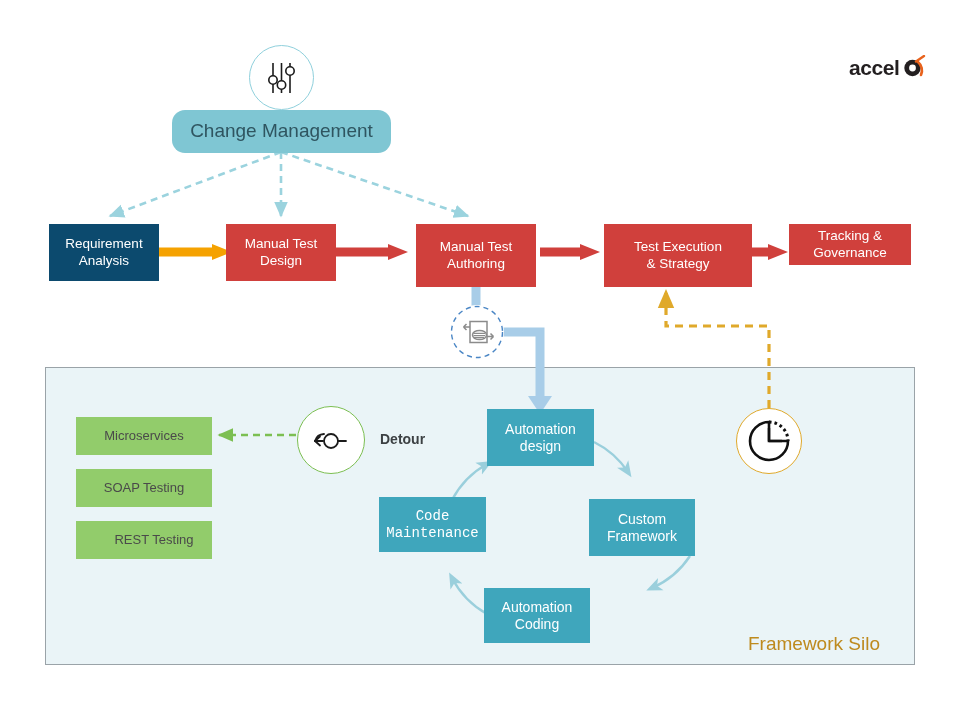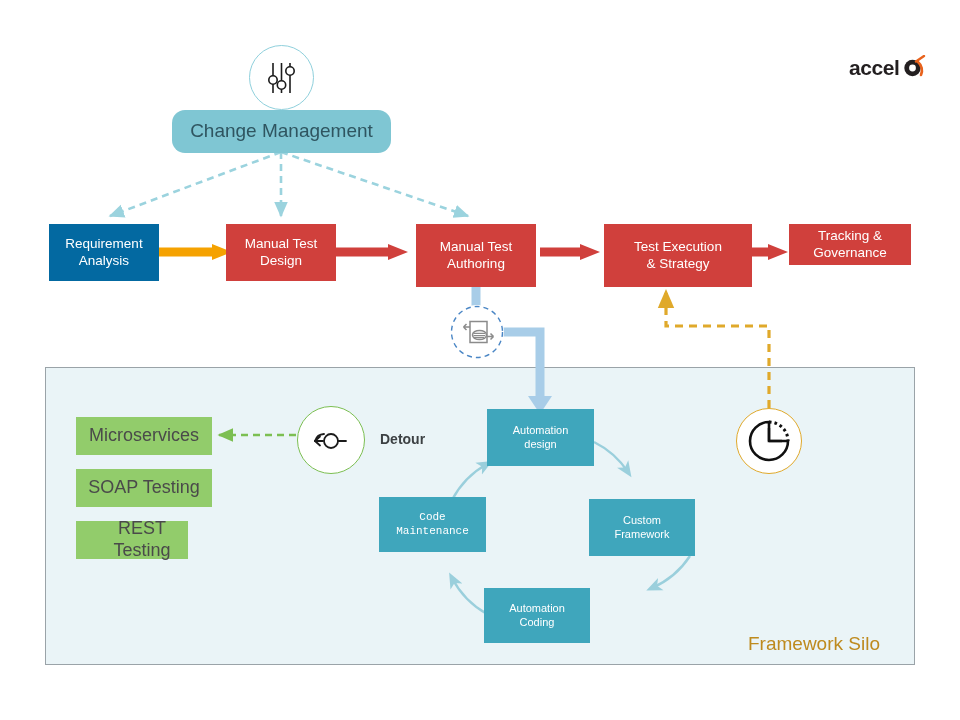--- a/index.html
+++ b/index.html
@@ -9,35 +9,35 @@
     overflow:hidden;position:relative;
   }
   #stage{position:absolute;left:0;top:0;width:960px;height:720px;}
   svg.layer{position:absolute;left:0;top:0;width:960px;height:720px;pointer-events:none;}
 
   .node{position:absolute;display:flex;align-items:center;justify-content:center;
         text-align:center;line-height:1.2;box-sizing:border-box;}
 
   
   .pbox{font-size:13.5px;color:#ffffff;}
-  .pbox.orange{background:#0369a1;}
+  .pbox.orange{background:#0c4a6e;}
   .pbox.red{background:#D0403C;}
 
   
   .cmbox{background:#7FC6D3;color:#2f5560;font-size:19px;border-radius:13px;}
 
   
   #silo{position:absolute;background:#EAF4F7;border:1px solid #9aa3a8;box-sizing:border-box;}
   #silo-label{position:absolute;color:#BE8A1E;font-size:19px;}
 
   
-  .gbox{background:#92CC6B;color:#4a4a4a;font-size:18px;}
-
-  
-  .tbox{background:#3FA6BC;color:#ffffff;font-size:11px;}
+  .gbox{background:#92CC6B;color:#4a4a4a;font-size:13px;}
+
+  
+  .tbox{background:#3FA6BC;color:#ffffff;font-size:14px;}
 
   
   .circ{position:absolute;border-radius:50%;background:#ffffff;box-sizing:border-box;}
   .circ.teal{border:1.4px solid #8FD0DC;}
   .circ.green{border:1.6px solid #7CBF52;}
   .circ.gold{border:1.6px solid #E0A92B;}
   .circ svg{display:block;}
 
   #detour-label{position:absolute;font-size:14px;font-weight:bold;color:#3c4043;}
 
@@ -193,21 +193,21 @@
       <line x1="32" y1="32" x2="45" y2="32" stroke="#101010" stroke-width="2.4"></line>
     </svg>
   </div>
 
   <div class="node gbox" style="left:76px;top:417px;width:136px;height:38px;">
     <span>Microservices</span>
   </div>
   <div class="node gbox" style="left:76px;top:469px;width:136px;height:38px;">
     <span>SOAP Testing</span>
   </div>
-  <div class="node gbox" style="left:76px;top:521px;width:112px;height:38px;padding-left:20px;">
+  <div class="node gbox" style="left:76px;top:521px;width:136px;height:38px;padding-left:20px;">
     <span>REST Testing</span>
   </div>
 
   <div class="node tbox" style="left:487px;top:409px;width:107px;height:57px;">
     <div>
       <div>Automation</div>
       <div>design</div>
     </div>
   </div>
 

